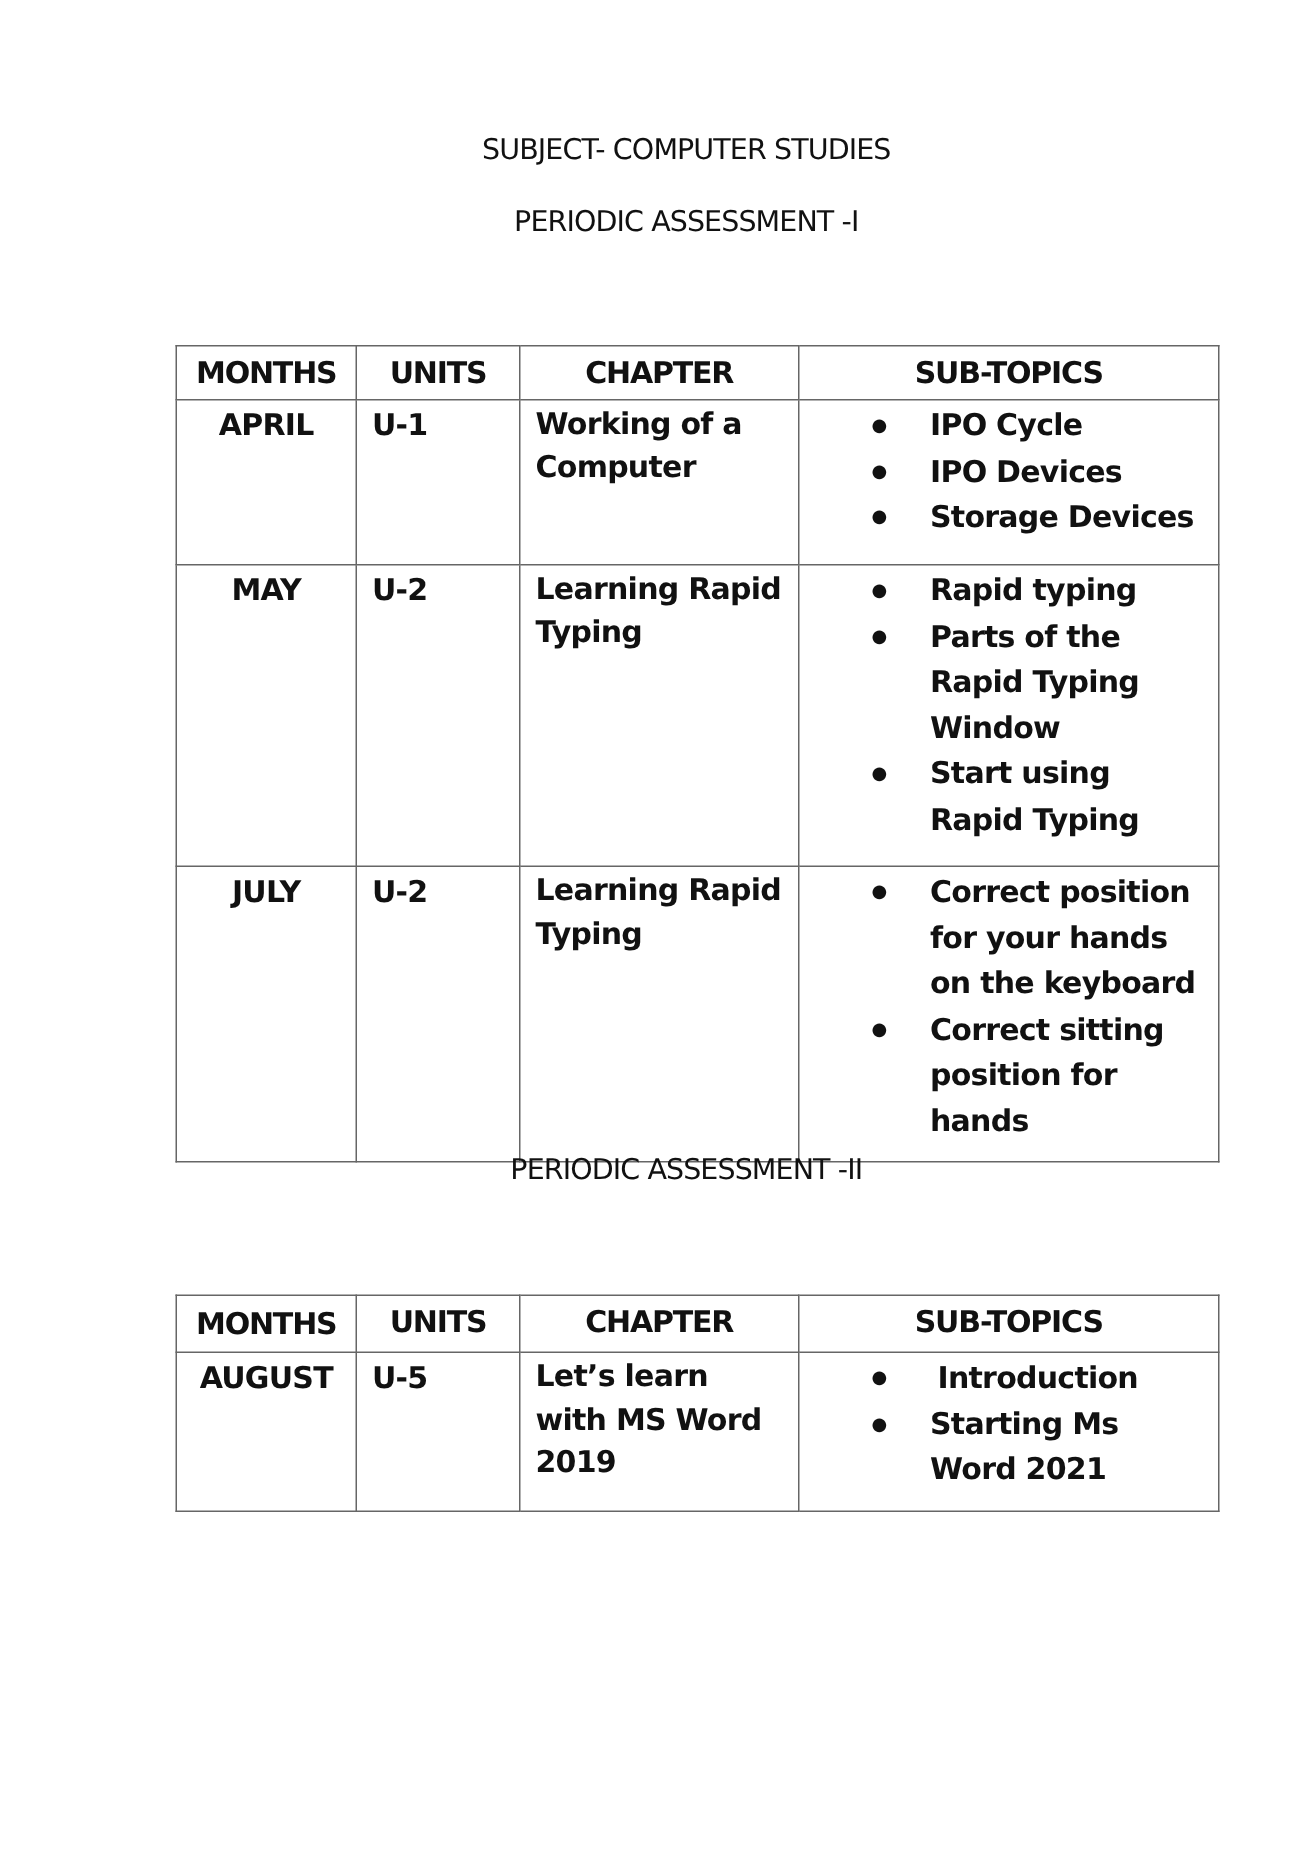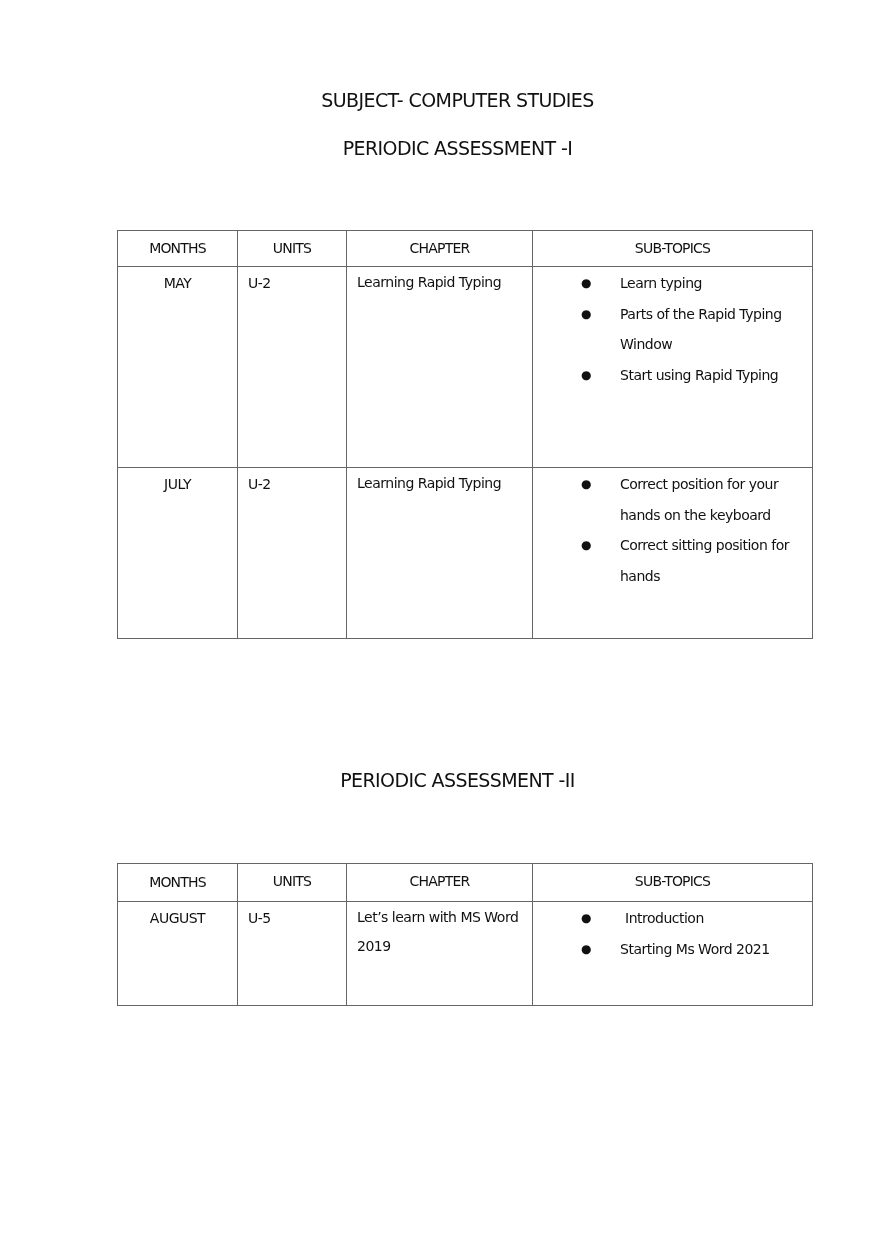--- a/index.html
+++ b/index.html
@@ -1,19 +1,19 @@
 <!DOCTYPE html>
 <html><head>
 <meta charset="utf-8">
 <style>
   html, body { margin: 0; padding: 0; background: #ffffff; }
   body { width: 875px; height: 1241px; position: relative; font-family: "DejaVu Sans", sans-serif; color: #111; }
   .title { position: absolute; left: 0; width: 915px; text-align: center; font-size: 19px; letter-spacing: -0.6px; }
   table { position: absolute; left: 117px; width: 695px; border-collapse: collapse; table-layout: fixed; }
-  td, th { border: 1.3px solid #666; vertical-align: top; font-size: 14px; letter-spacing: -0.5px; font-weight: normal; line-height: 30px; margin-top: 44px; }
+  td, th { border: 1.3px solid #666; vertical-align: top; font-size: 20px; letter-spacing: -0.5px; font-weight: bold; line-height: 30px; margin-top: 44px; }
   th { text-align: center; padding: 2px 4px 3px; letter-spacing: -0.8px; }
   .c-month { text-align: center; padding: 1px 4px; }
   .c-unit { padding: 1px 10px; }
   .c-chap { padding: 1px 10px; line-height: 28.5px; }
   .c-chap.center { text-align: center; }
   .c-sub { padding: 1px 8px 12px 0; }
   ul { list-style: none; margin: 0; padding: 0; }
   li { position: relative; padding-left: 87px; line-height: 30.5px; }
   li::before { content: "\25CF"; position: absolute; left: 48px; font-size: 12px; top: 0; }
   .extra { padding-left: 54px; margin-top: 16px; line-height: 30px; }
@@ -31,27 +31,39 @@
       <col style="width:186px">
       <col style="width:280px">
     </colgroup>
   <tbody>
       <tr>
     <th>MONTHS</th>
     <th>UNITS</th>
     <th>CHAPTER</th>
     <th>SUB-TOPICS</th>
   </tr>
+  <tr style="height:110px;">
+    <td class="c-month">APRIL</td>
+    <td class="c-unit">U-1</td>
+    <td class="c-chap">Working of a Computer</td>
+    <td class="c-sub">
+          <ul>
+      <li>IPO Cycle</li>
+      <li>IPO Devices</li>
+      <li>Storage Devices</li>
+    </ul>
+        </td>
+  </tr>
   <tr style="height:201px;">
     <td class="c-month">MAY</td>
     <td class="c-unit">U-2</td>
     <td class="c-chap">Learning Rapid Typing</td>
     <td class="c-sub">
           <ul>
-      <li>Learn typing</li>
+      <li>Rapid typing</li>
       <li>Parts of the Rapid Typing Window</li>
       <li>Start using Rapid Typing</li>
     </ul>
         </td>
   </tr>
   <tr style="height:171px;">
     <td class="c-month">JULY</td>
     <td class="c-unit">U-2</td>
     <td class="c-chap">Learning Rapid Typing</td>
     <td class="c-sub">

